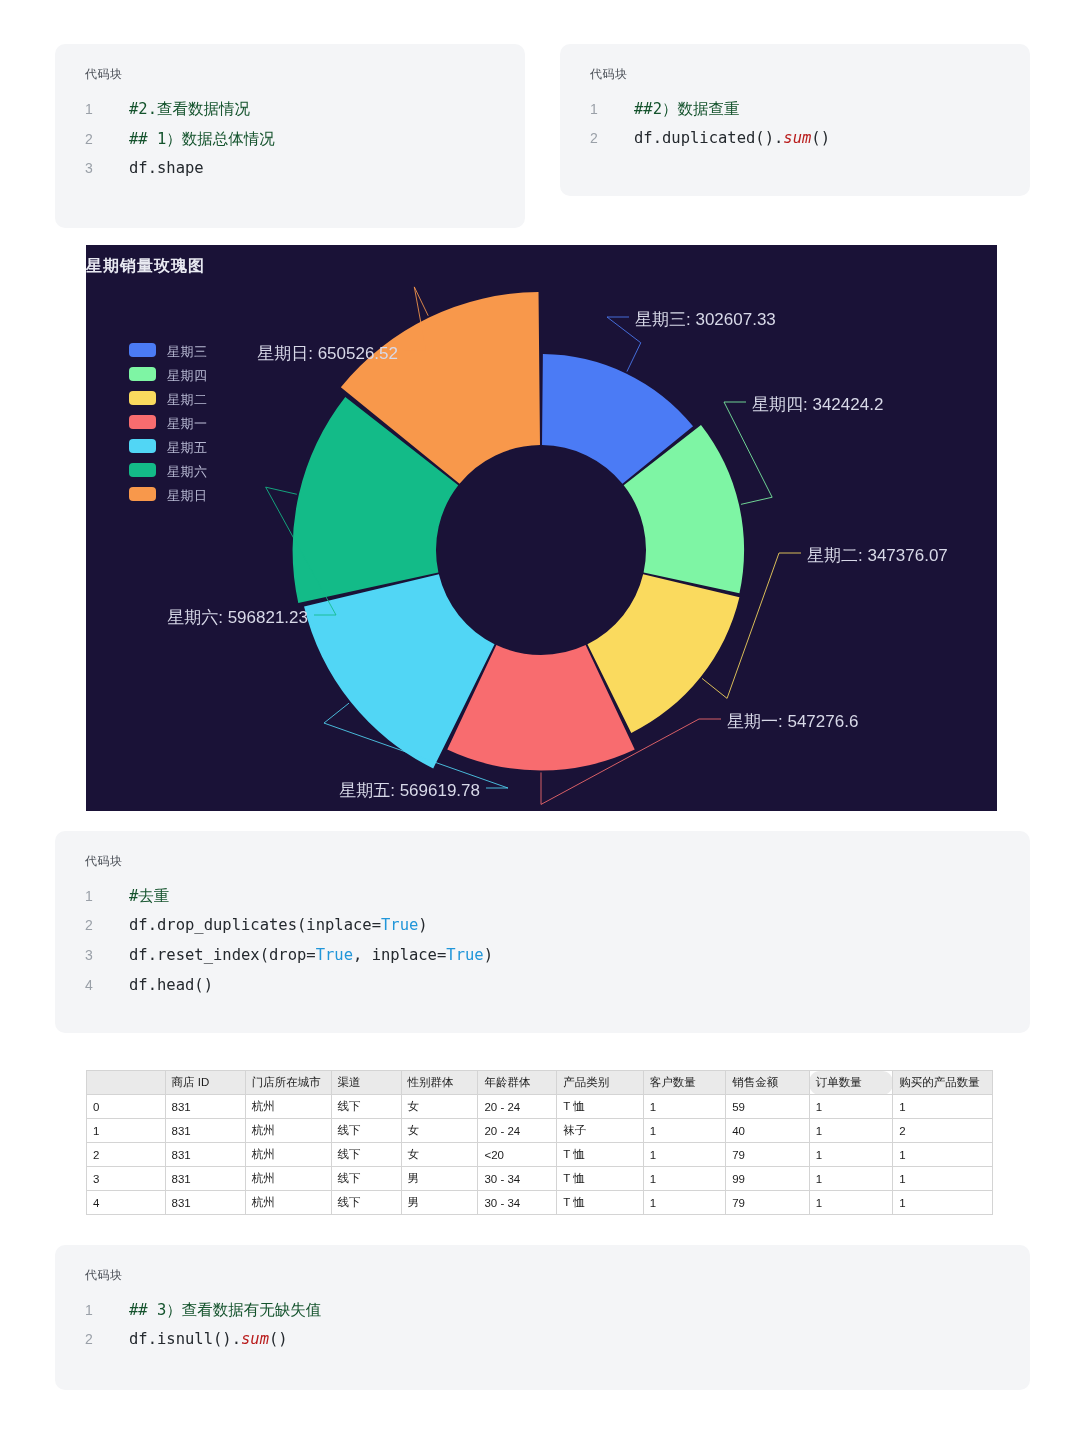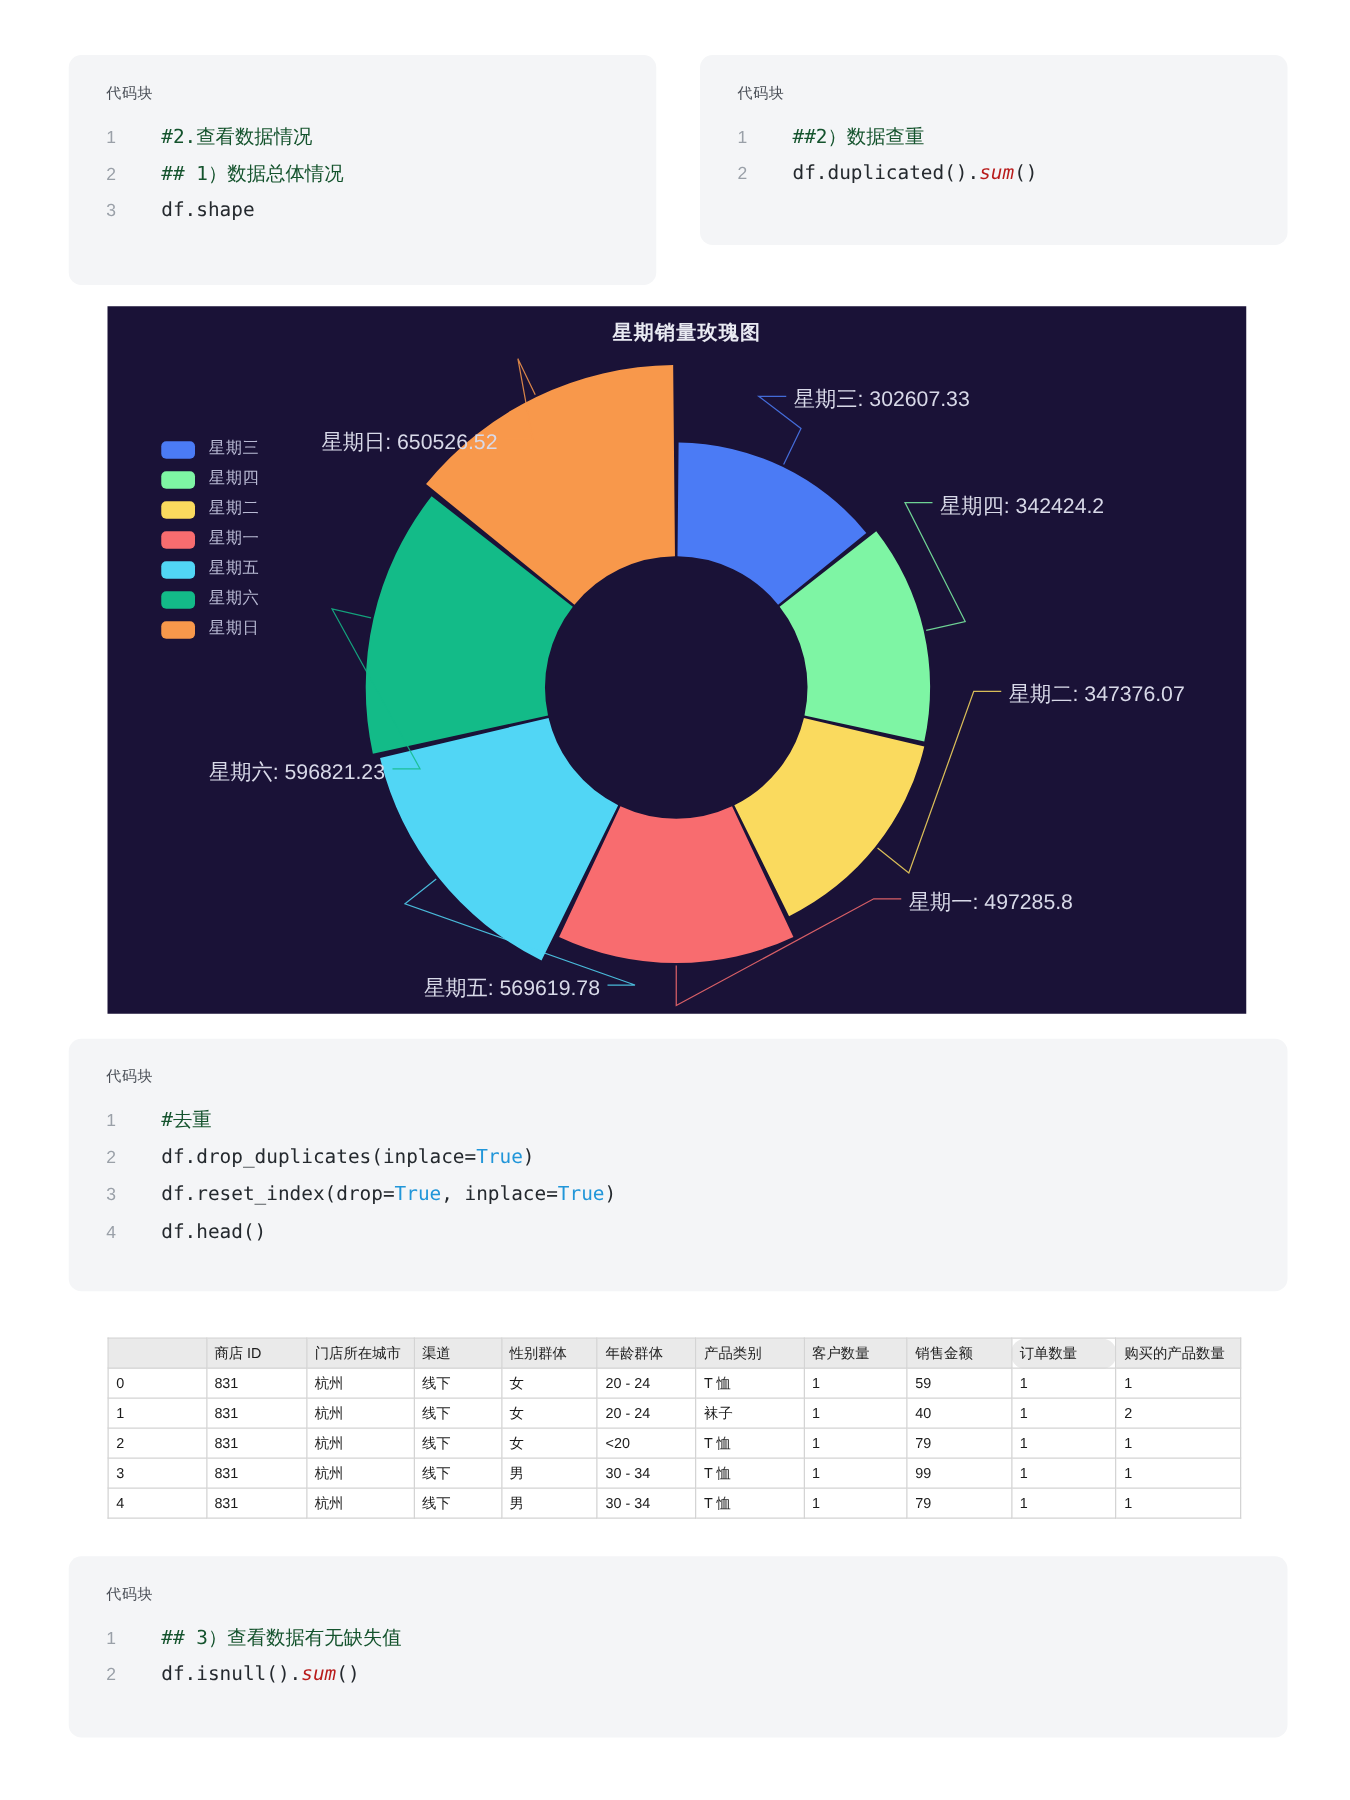--- a/index.html
+++ b/index.html
@@ -71,35 +71,34 @@
     height: 566px;
     background: #1b1333;
     background: #191436;
     overflow: hidden;
   }
   .chart-wrap { background: #1a1237; }
   .chart-title {
     position: absolute;
     left: 0; right: 0;
     top: 11px;
-    text-align: center;
+    text-align: left;
     color: #e9eaf2;
     font-size: 16px;
     font-weight: bold;
     letter-spacing: 1px;
-    padding-left: 16px;
   }
   .legend {
     position: absolute;
     left: 43px;
     top: 98px;
   }
   .legend-item {
     display: flex;
-    align-items: flex-end;
+    align-items: flex-start;
     height: 24px;
     margin-bottom: 0px;
   }
   .legend-sw {
     width: 27px; height: 14px;
     border-radius: 4px;
     margin-right: 11px;
   }
   .legend-label {
     color: #b9bad4;
@@ -257,21 +256,21 @@
       <polyline points="455,527.4358959906754 455,559.4358959906754 613,474 635,474" fill="none" stroke="#f86c6f" stroke-width="1" opacity="0.85"></polyline>
       <polyline points="262.9960788490605,458.1180176789496 237.9774714100835,478.06969133842915 422,543 400,543" fill="none" stroke="#51d6f5" stroke-width="1" opacity="0.85"></polyline>
       <polyline points="210.849198987429,249.27417290175245 179.65150579761064,242.15350301515036 250,370 228,370" fill="none" stroke="#13bb88" stroke-width="1" opacity="0.85"></polyline>
       <polyline points="342.19022782943483,70.74809434537104 328.305948177673,41.917090572493635 340,106 318,106" fill="none" stroke="#f8984b" stroke-width="1" opacity="0.85"></polyline>
     </svg>
 
   <div class="labels-layer">
       <div class="lbl" style="left: 549px; top: 63px;">星期三: 302607.33</div>
       <div class="lbl" style="left: 666px; top: 148px;">星期四: 342424.2</div>
       <div class="lbl" style="left: 721px; top: 299px;">星期二: 347376.07</div>
-      <div class="lbl" style="left: 641px; top: 465px;">星期一: 497285.8</div>
+      <div class="lbl" style="left: 641px; top: 465px;">星期一: 547276.6</div>
       <div class="lbl" style="right: 517px; top: 534px;">星期五: 569619.78</div>
       <div class="lbl" style="right: 689px; top: 361px;">星期六: 596821.23</div>
       <div class="lbl" style="right: 599px; top: 97px;">星期日: 650526.52</div>
     </div>
 </div>
 
 <div class="card" id="card-3">
   <div class="card-title">代码块</div>
   <div class="code-body">
       <div class="code-line">

